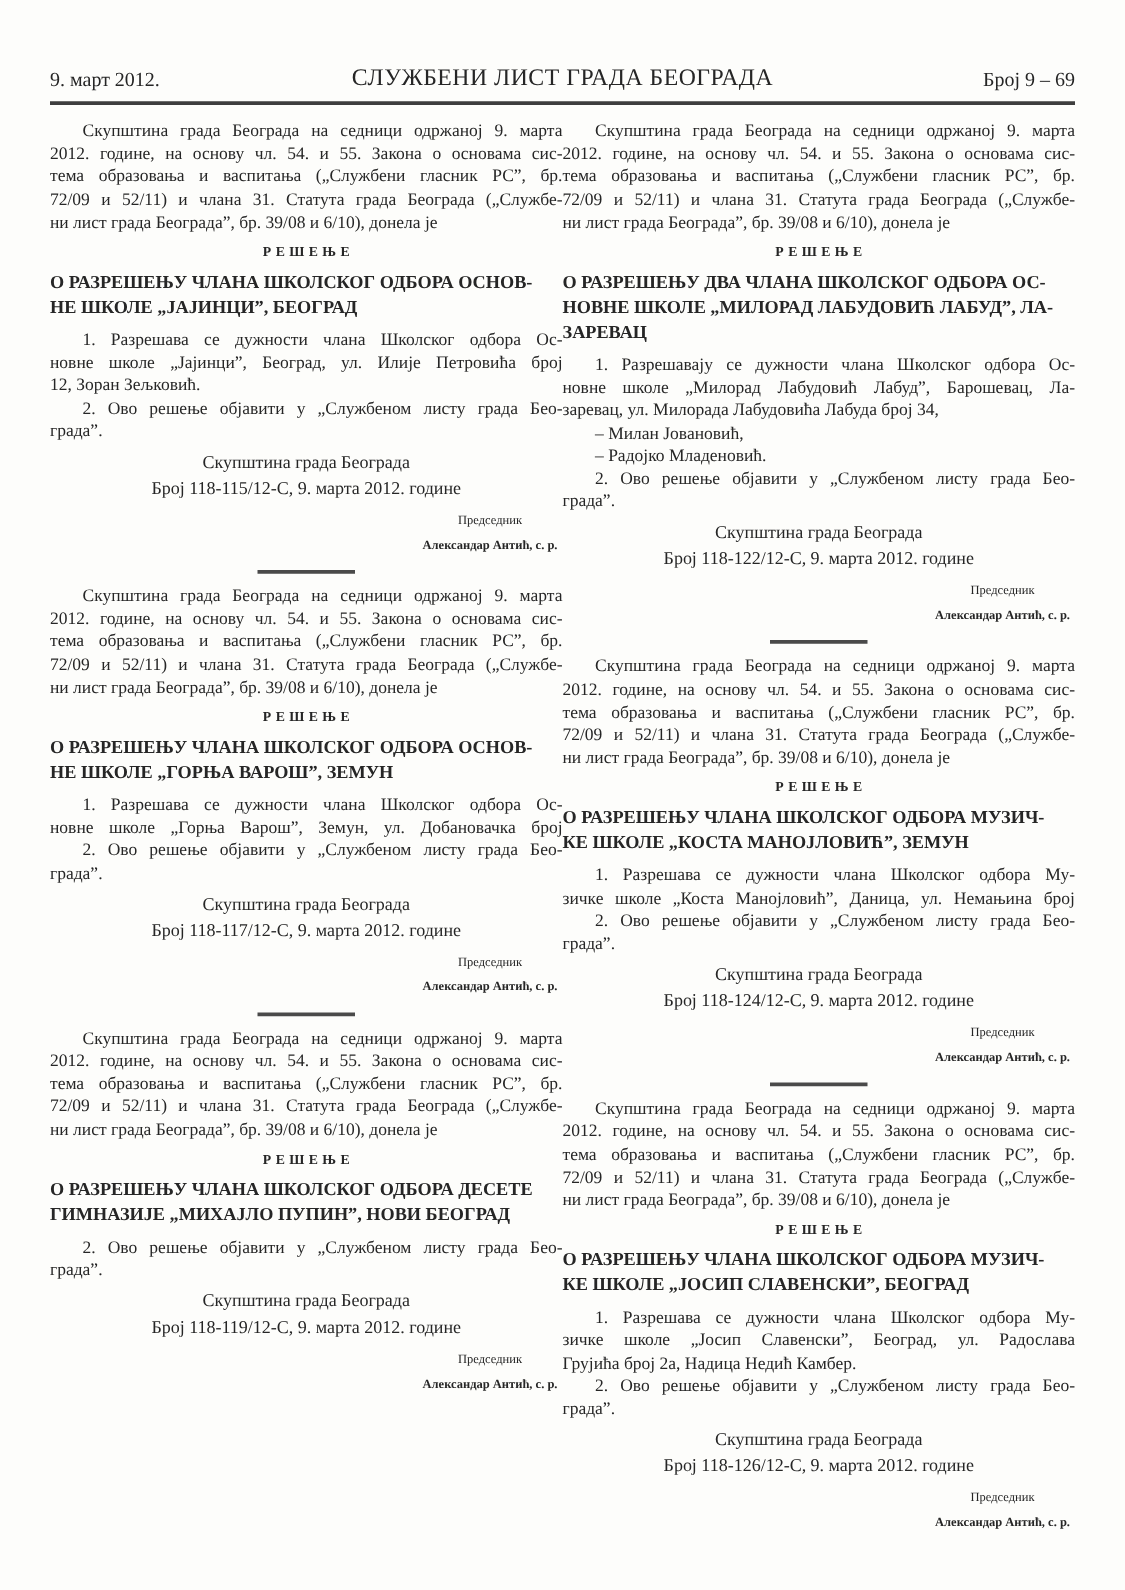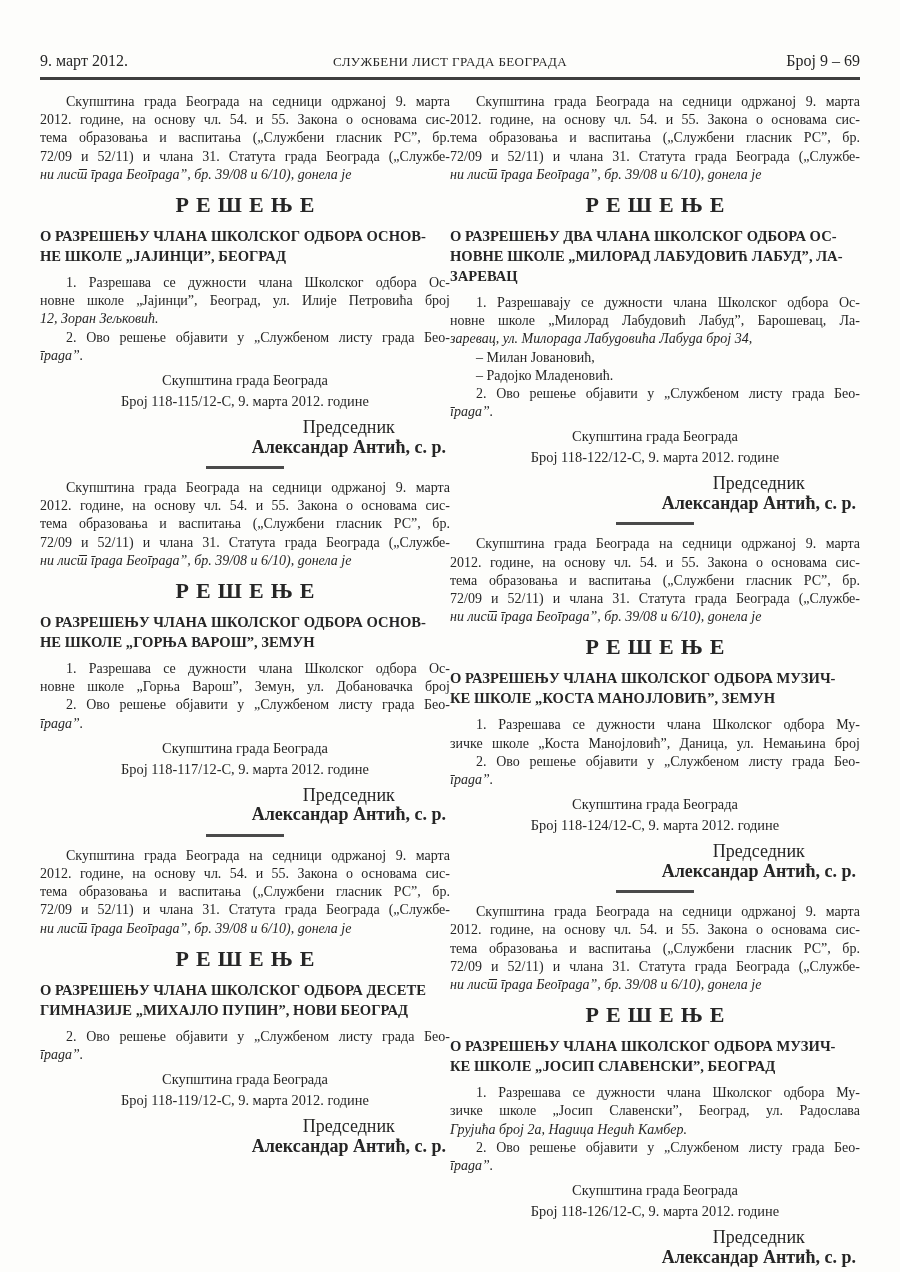--- a/index.html
+++ b/index.html
@@ -12,47 +12,47 @@
     overflow: hidden;
   }
   .page {
     box-sizing: border-box;
     width: 900px; height: 1272px;
     padding: 52px 40px 0 40px;
   }
   
   .masthead { display: flex; align-items: flex-end; }
   .masthead .m-date  { width: 210px; font-size: 16px; }
-  .masthead .m-title { flex: 1; text-align: center; font-size: 13px; letter-spacing: 0.4px; }
+  .masthead .m-title { flex: 1; text-align: center; font-size: 19px; letter-spacing: 0.4px; }
   .masthead .m-issue { width: 210px; text-align: right; font-size: 16px; }
   .masthead-rule { height: 3px; background: #3e3e3e; margin-top: 7px; }
   
   .cols { display: flex; gap: 0; margin-top: 13px; }
   .col { flex: 1; min-width: 0; }
   
   .para { font-size: 14px; line-height: 18.2px; }
   .jpara .ln { text-align: justify; text-align-last: justify; }
-  .jpara .ln-last { text-align-last: left; font-style: italic; }
+  .jpara .ln-last { text-align-last: left; }
   .jpara .ln:first-child { text-indent: 26px; }
   .decision {
     margin: 8px 0 8px 0;
     text-align: center;
-    font-size: 22px; font-weight: bold;
+    font-size: 11px; font-weight: bold;
     letter-spacing: 0.32em; text-indent: 0.32em;
   }
   .decree-title {
     margin: 0 0 8px 0;
     text-align: left;
     font-size: 14.6px; font-weight: bold; line-height: 20px;
     white-space: pre-line;
   }
   .member-line { font-size: 14px; line-height: 18.2px; text-indent: 26px; }
   .issuer  { margin-top: 6px; text-align: center; font-weight: normal; font-size: 14.4px; line-height: 19px; }
   .numline { margin-top: 2px; text-align: center; font-size: 14.4px; line-height: 19px; }
-  .sig { width: max-content; margin: 7px 4px 0 auto; text-align: center; font-size: 18px; line-height: 18.5px; }
+  .sig { width: max-content; margin: 7px 4px 0 auto; text-align: center; font-size: 10px; line-height: 18.5px; }
   .sig-name { font-weight: bold; margin-top: 1px; }
   .divider { width: 78px; height: 3px; background: #4a4a4a; margin: 10px auto 10px auto; }
   h2, h3 { padding: 0; }
 </style>
 </head>
 <body>
 
 <div class="page">
 
   <div class="masthead">

